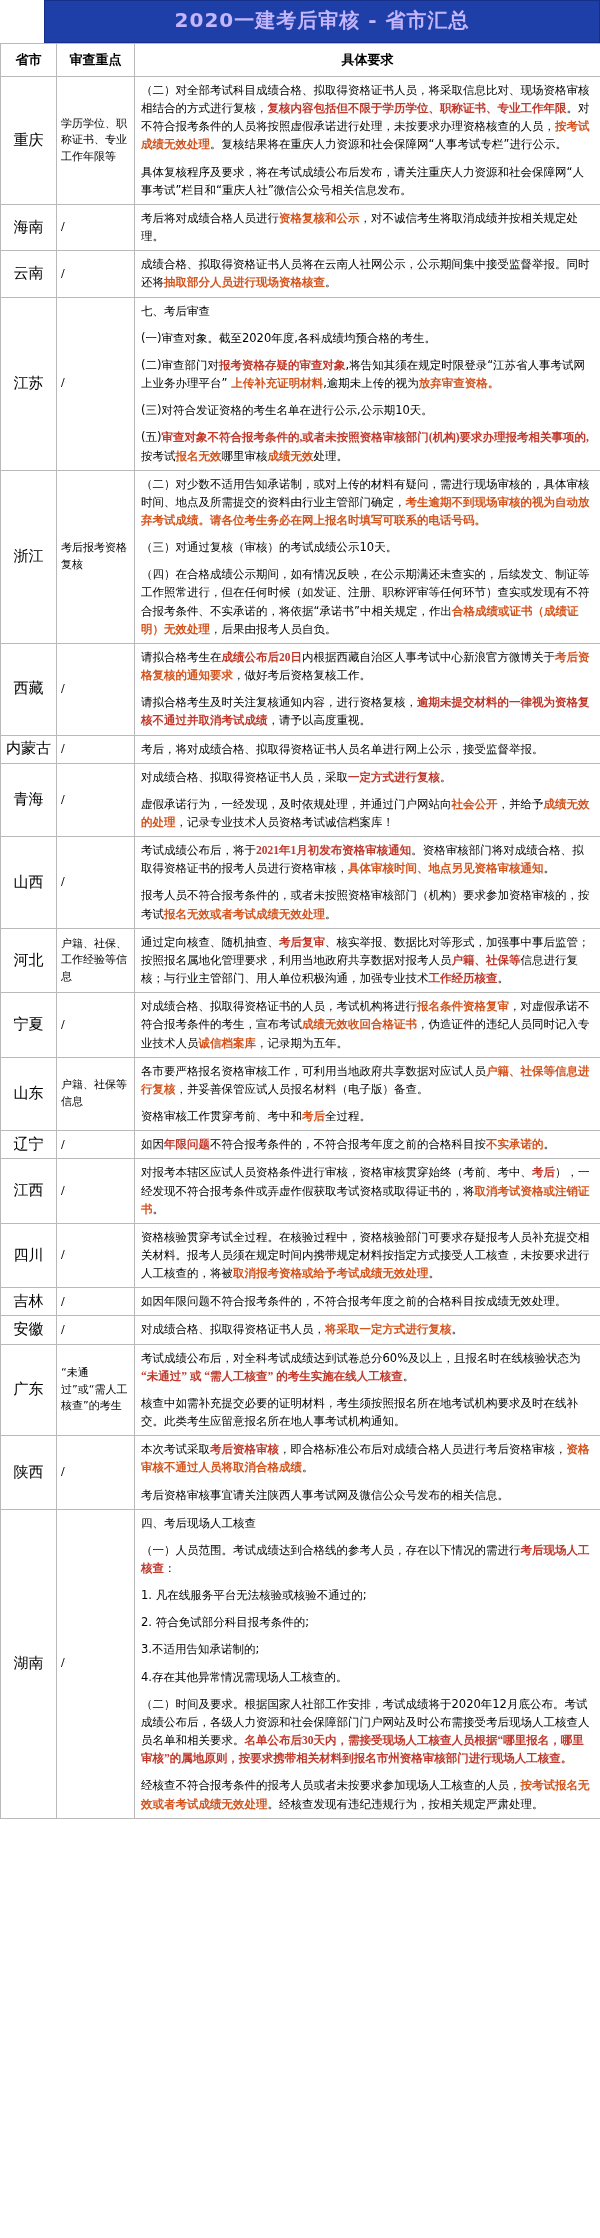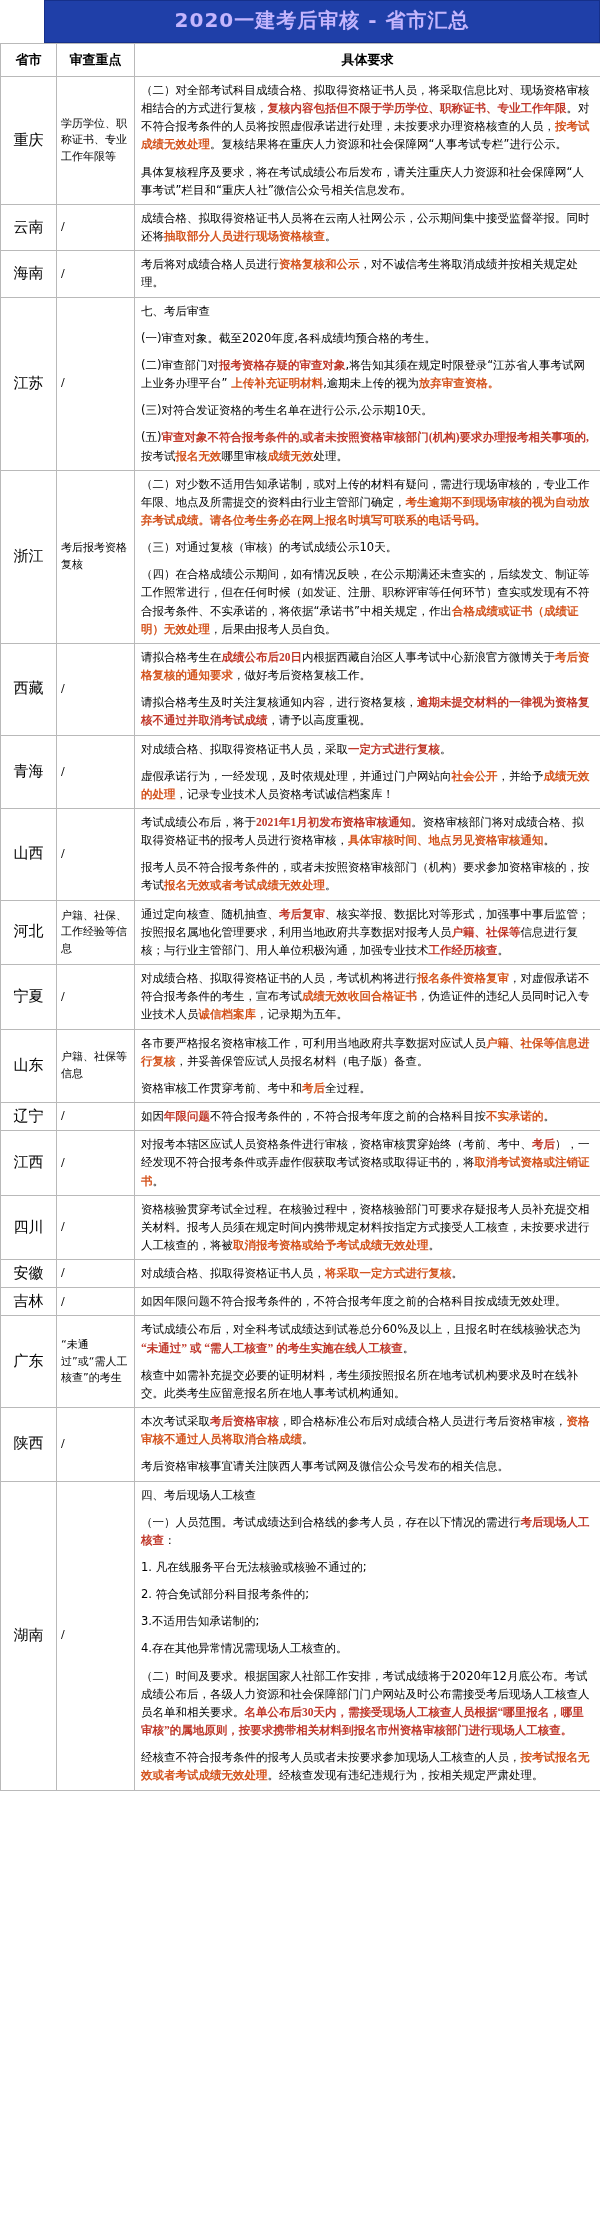--- a/index.html
+++ b/index.html
@@ -101,31 +101,31 @@
         <tr>
           <td class="prov">重庆</td>
           <td class="focus">学历学位、职称证书、专业工作年限等</td>
           <td class="req">
             <p><span class="blk">（二）对全部考试科目成绩合格、拟取得资格证书人员，将采取信息比对、现场资格审核相结合的方式进行复核，</span><span class="hl">复核内容包括但不限于学历学位、职称证书、专业工作年限</span><span class="blk">。对不符合报考条件的人员将按照虚假承诺进行处理，未按要求办理资格核查的人员，</span><span class="hl2">按考试成绩无效处理</span><span class="blk">。复核结果将在重庆人力资源和社会保障网“人事考试专栏”进行公示。</span></p>
             <p class="gap"></p>
             <p><span class="blk">具体复核程序及要求，将在考试成绩公布后发布，请关注重庆人力资源和社会保障网“人事考试”栏目和“重庆人社”微信公众号相关信息发布。</span></p>
           </td>
         </tr>
         <tr>
+          <td class="prov">海南</td>
+          <td class="focus">/</td>
+          <td class="req">
+            <p><span class="blk">考后将对成绩合格人员进行</span><span class="hl2">资格复核和公示</span><span class="blk">，对不诚信考生将取消成绩并按相关规定处理。</span></p>
+          </td>
+        </tr>
+        <tr>
           <td class="prov">云南</td>
           <td class="focus">/</td>
           <td class="req">
             <p><span class="blk">成绩合格、拟取得资格证书人员将在云南人社网公示，公示期间集中接受监督举报。同时还将</span><span class="hl2">抽取部分人员进行现场资格核查</span><span class="blk">。</span></p>
-          </td>
-        </tr>
-        <tr>
-          <td class="prov">海南</td>
-          <td class="focus">/</td>
-          <td class="req">
-            <p><span class="blk">考后将对成绩合格人员进行</span><span class="hl2">资格复核和公示</span><span class="blk">，对不诚信考生将取消成绩并按相关规定处理。</span></p>
           </td>
         </tr>
         <tr>
           <td class="prov">江苏</td>
           <td class="focus">/</td>
           <td class="req">
             <p><span class="blk">七、考后审查</span></p>
             <p class="gap"></p>
             <p><span class="blk">(一)审查对象。截至2020年度,各科成绩均预合格的考生。</span></p>
             <p class="gap"></p>
@@ -133,34 +133,41 @@
             <p class="gap"></p>
             <p><span class="blk">(三)对符合发证资格的考生名单在进行公示,公示期10天。</span></p>
             <p class="gap"></p>
             <p><span class="blk">(五)</span><span class="hl">审查对象不符合报考条件的,或者未按照资格审核部门(机构)要求办理报考相关事项的,</span><span class="blk">按考试</span><span class="hl2">报名无效</span><span class="blk">哪里审核</span><span class="hl2">成绩无效</span><span class="blk">处理。</span></p>
           </td>
         </tr>
         <tr>
           <td class="prov">浙江</td>
           <td class="focus">考后报考资格复核</td>
           <td class="req">
-            <p><span class="blk">（二）对少数不适用告知承诺制，或对上传的材料有疑问，需进行现场审核的，专业工作年限、地点及所需提交的资料由行业主管部门确定，</span><span class="hl2">考生逾期不到现场审核的视为自动放弃考试成绩。请各位考生务必在网上报名时填写可联系的电话号码。</span></p>
+            <p><span class="blk">（二）对少数不适用告知承诺制，或对上传的材料有疑问，需进行现场审核的，具体审核时间、地点及所需提交的资料由行业主管部门确定，</span><span class="hl2">考生逾期不到现场审核的视为自动放弃考试成绩。请各位考生务必在网上报名时填写可联系的电话号码。</span></p>
             <p class="gap"></p>
             <p><span class="blk">（三）对通过复核（审核）的考试成绩公示10天。</span></p>
             <p class="gap"></p>
             <p><span class="blk">（四）在合格成绩公示期间，如有情况反映，在公示期满还未查实的，后续发文、制证等工作照常进行，但在任何时候（如发证、注册、职称评审等任何环节）查实或发现有不符合报考条件、不实承诺的，将依据“承诺书”中相关规定，作出</span><span class="hl2">合格成绩或证书（成绩证明）无效处理</span><span class="blk">，后果由报考人员自负。</span></p>
           </td>
         </tr>
         <tr>
           <td class="prov">西藏</td>
           <td class="focus">/</td>
           <td class="req">
             <p><span class="blk">请拟合格考生在</span><span class="hl">成绩公布后20日</span><span class="blk">内根据西藏自治区人事考试中心新浪官方微博关于</span><span class="hl2">考后资格复核的通知要求</span><span class="blk">，做好考后资格复核工作。</span></p>
             <p class="gap"></p>
             <p><span class="blk">请拟合格考生及时关注复核通知内容，进行资格复核，</span><span class="hl">逾期未提交材料的一律视为资格复核不通过并取消考试成绩</span><span class="blk">，请予以高度重视。</span></p>
+          </td>
+        </tr>
+        <tr>
+          <td class="prov">内蒙古</td>
+          <td class="focus">/</td>
+          <td class="req">
+            <p><span class="blk">考后，将对成绩合格、拟取得资格证书人员名单进行网上公示，接受监督举报。</span></p>
           </td>
         </tr>
         <tr>
           <td class="prov">青海</td>
           <td class="focus">/</td>
           <td class="req">
             <p><span class="blk">对成绩合格、拟取得资格证书人员，采取</span><span class="hl">一定方式进行复核</span><span class="blk">。</span></p>
             <p class="gap"></p>
             <p><span class="blk">虚假承诺行为，一经发现，及时依规处理，并通过门户网站向</span><span class="hl2">社会公开</span><span class="blk">，并给予</span><span class="hl2">成绩无效的处理</span><span class="blk">，记录专业技术人员资格考试诚信档案库！</span></p>
           </td>
@@ -212,31 +219,31 @@
           </td>
         </tr>
         <tr>
           <td class="prov">四川</td>
           <td class="focus">/</td>
           <td class="req">
             <p><span class="blk">资格核验贯穿考试全过程。在核验过程中，资格核验部门可要求存疑报考人员补充提交相关材料。报考人员须在规定时间内携带规定材料按指定方式接受人工核查，未按要求进行人工核查的，将被</span><span class="hl2">取消报考资格或给予考试成绩无效处理</span><span class="blk">。</span></p>
           </td>
         </tr>
         <tr>
+          <td class="prov">吉林</td>
+          <td class="focus">/</td>
+          <td class="req">
+            <p><span class="blk">如因年限问题不符合报考条件的，不符合报考年度之前的合格科目按成绩无效处理。</span></p>
+          </td>
+        </tr>
+        <tr>
           <td class="prov">安徽</td>
           <td class="focus">/</td>
           <td class="req">
             <p><span class="blk">对成绩合格、拟取得资格证书人员，</span><span class="hl2">将采取一定方式进行复核</span><span class="blk">。</span></p>
-          </td>
-        </tr>
-        <tr>
-          <td class="prov">吉林</td>
-          <td class="focus">/</td>
-          <td class="req">
-            <p><span class="blk">如因年限问题不符合报考条件的，不符合报考年度之前的合格科目按成绩无效处理。</span></p>
           </td>
         </tr>
         <tr>
           <td class="prov">广东</td>
           <td class="focus">“未通过”或“需人工核查”的考生</td>
           <td class="req">
             <p><span class="blk">考试成绩公布后，对全科考试成绩达到试卷总分60%及以上，且报名时在线核验状态为</span><span class="hl"> “未通过” 或 “需人工核查” 的考生实施在线人工核查</span><span class="blk">。</span></p>
             <p class="gap"></p>
             <p><span class="blk">核查中如需补充提交必要的证明材料，考生须按照报名所在地考试机构要求及时在线补交。此类考生应留意报名所在地人事考试机构通知。</span></p>
           </td>

